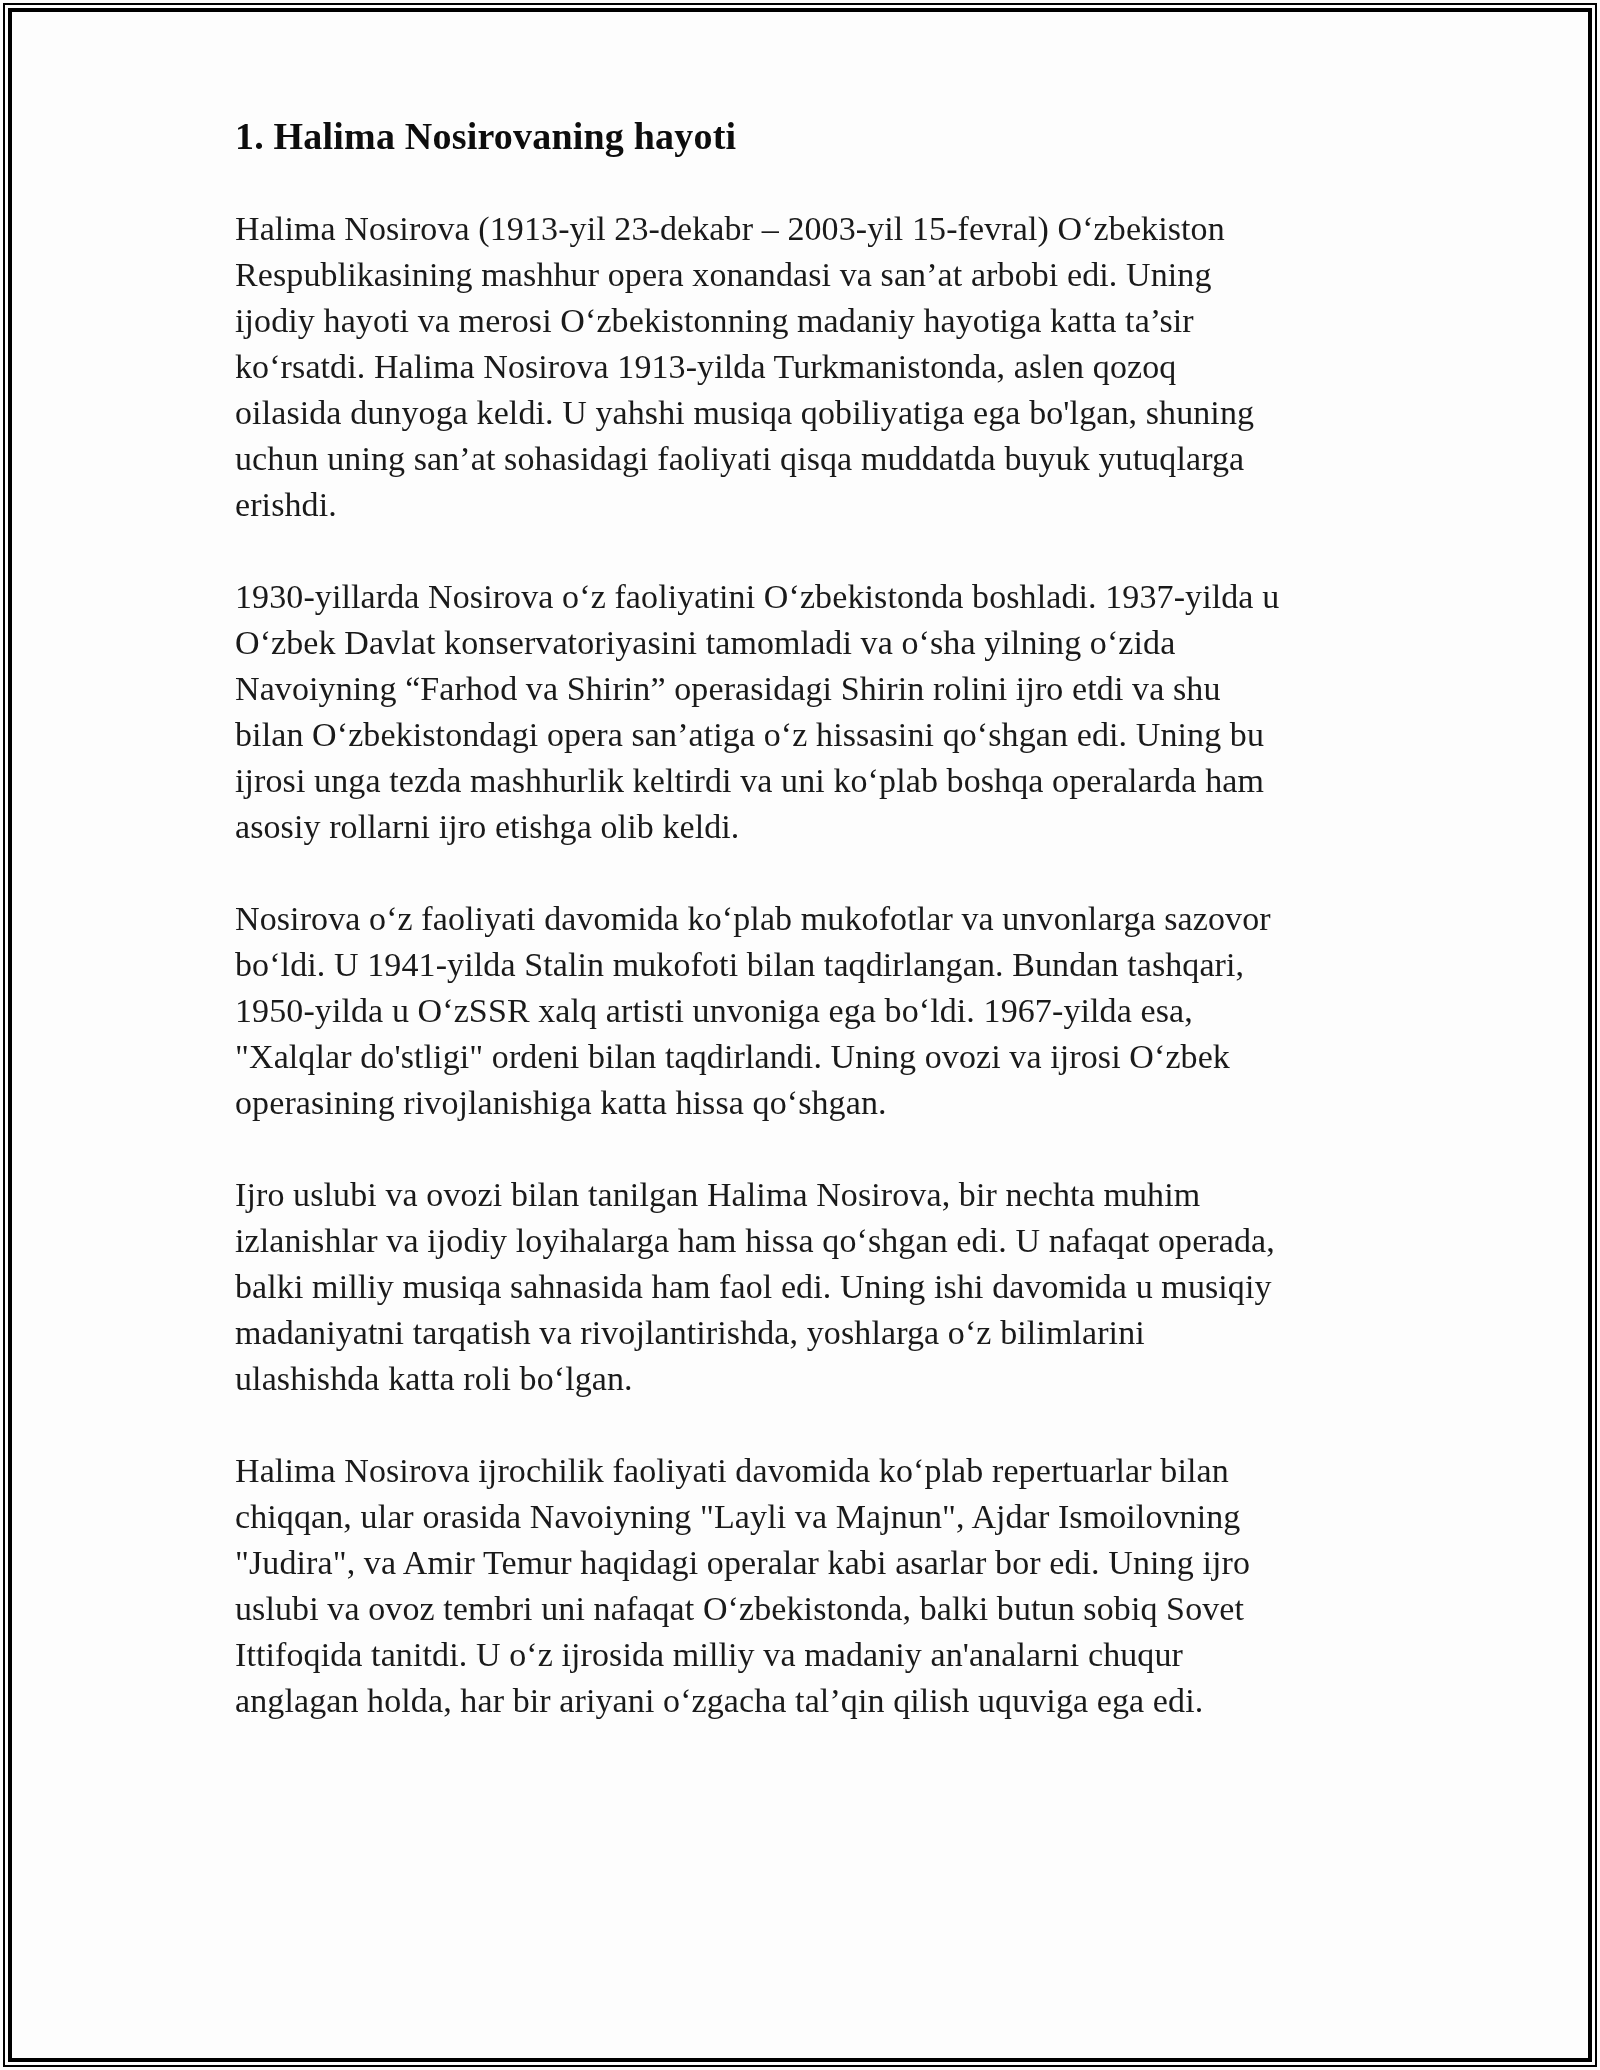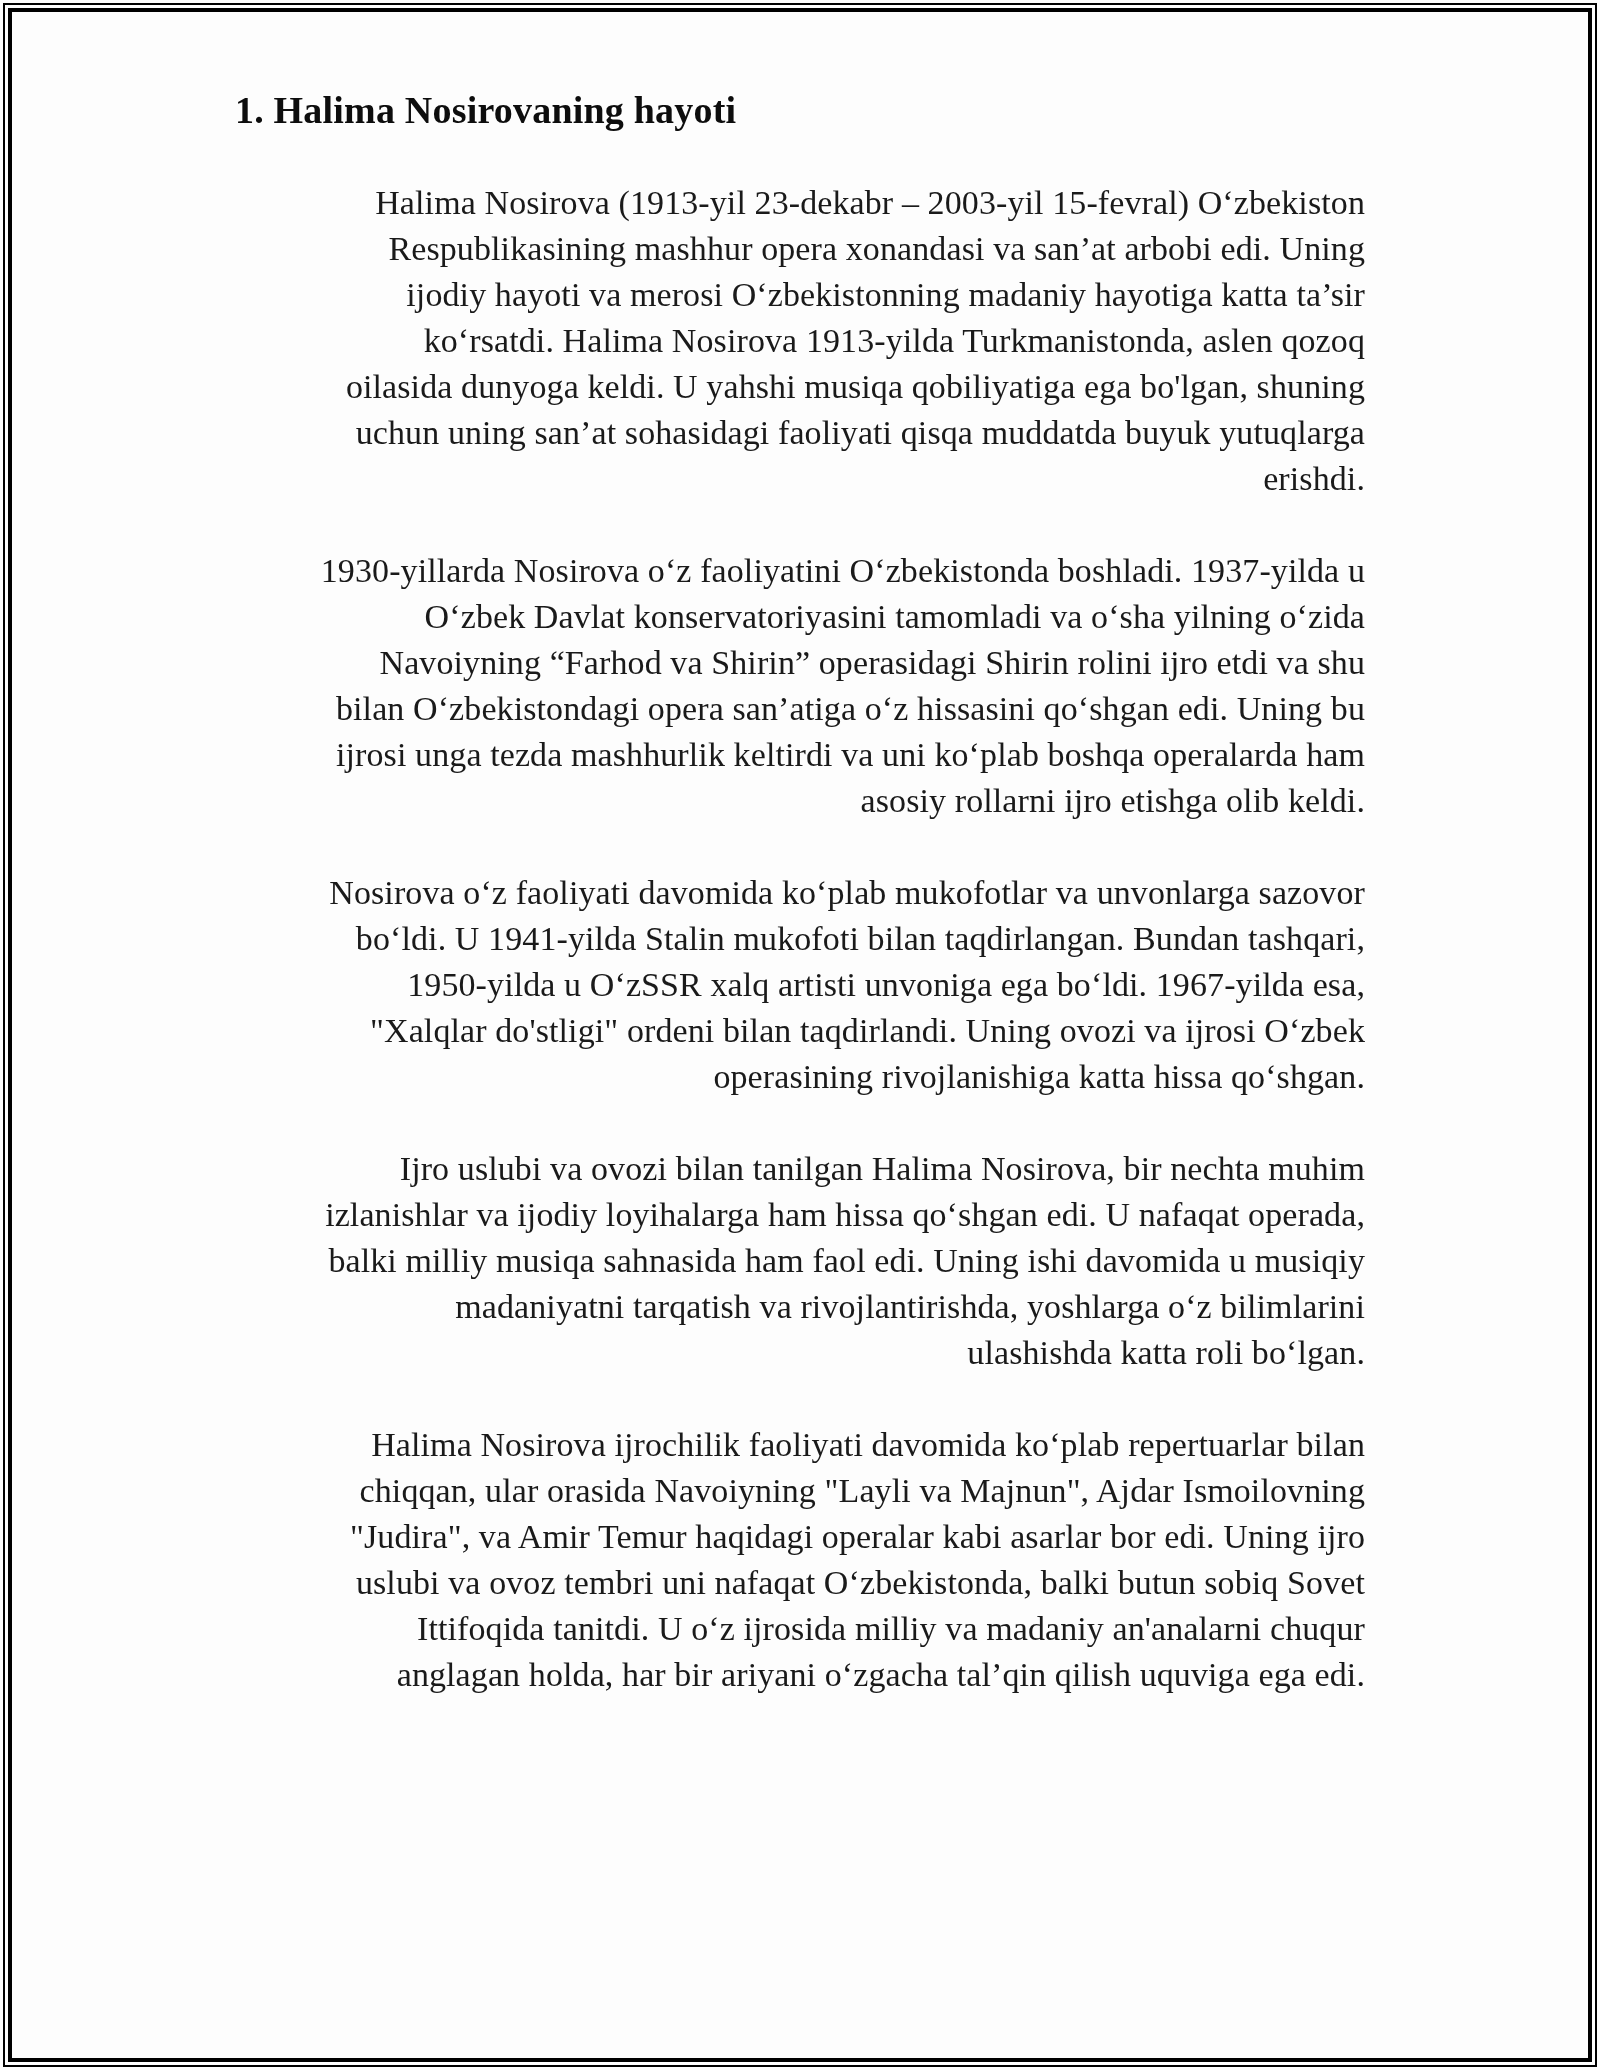--- a/index.html
+++ b/index.html
@@ -27,37 +27,36 @@
     top: 8px; left: 8px; right: 8px; bottom: 8px;
     border: 4px solid #000000;
     pointer-events: none;
   }
   .content {
     position: absolute;
     top: 0;
     left: 0;
     width: 1600px;
     box-sizing: border-box;
-    padding: 84px 235px 0 235px;
+    padding: 110px 235px 0 235px;
   }
   .doc-heading {
     font-size: 38px;
     line-height: 52px;
     font-weight: bold;
     color: #0d0d0d;
     margin: 0 0 44px 0;
     letter-spacing: 0.2px;
   }
   .doc-paragraph {
     font-size: 34px;
     line-height: 46px;
     margin: 0 0 46px 0;
     white-space: pre-line;
     letter-spacing: 0.1px;
-    text-align: right;
   }
 </style>
 </head>
 <body>
 
 <div class="page">
   <div class="frame-outer"></div>
   <div class="frame-inner"></div>
 
   <div class="content">

